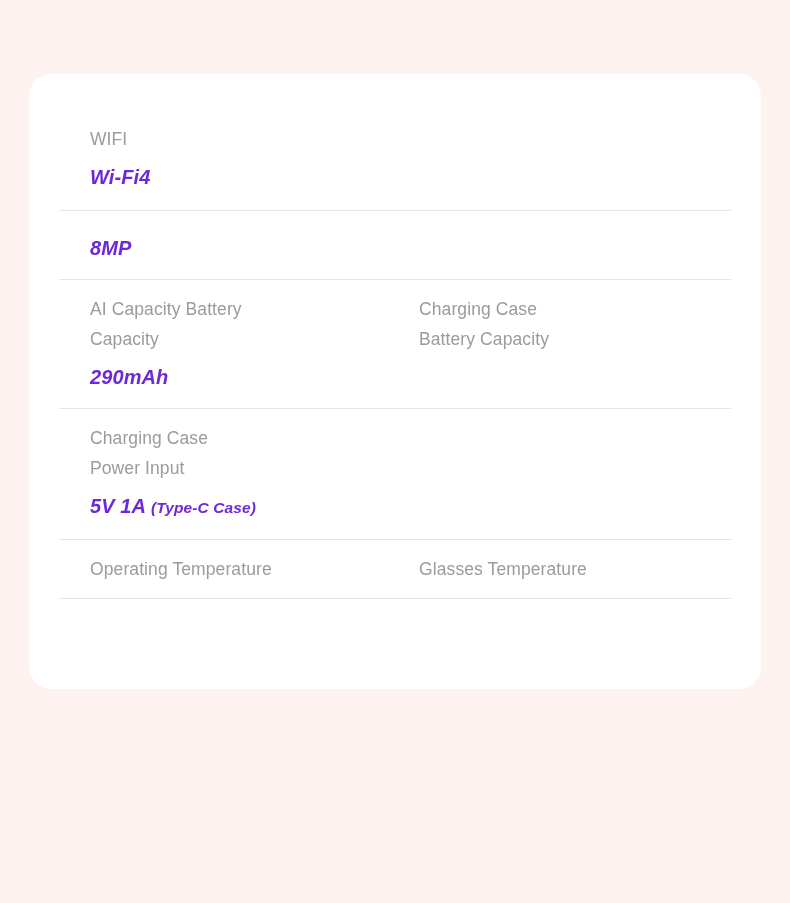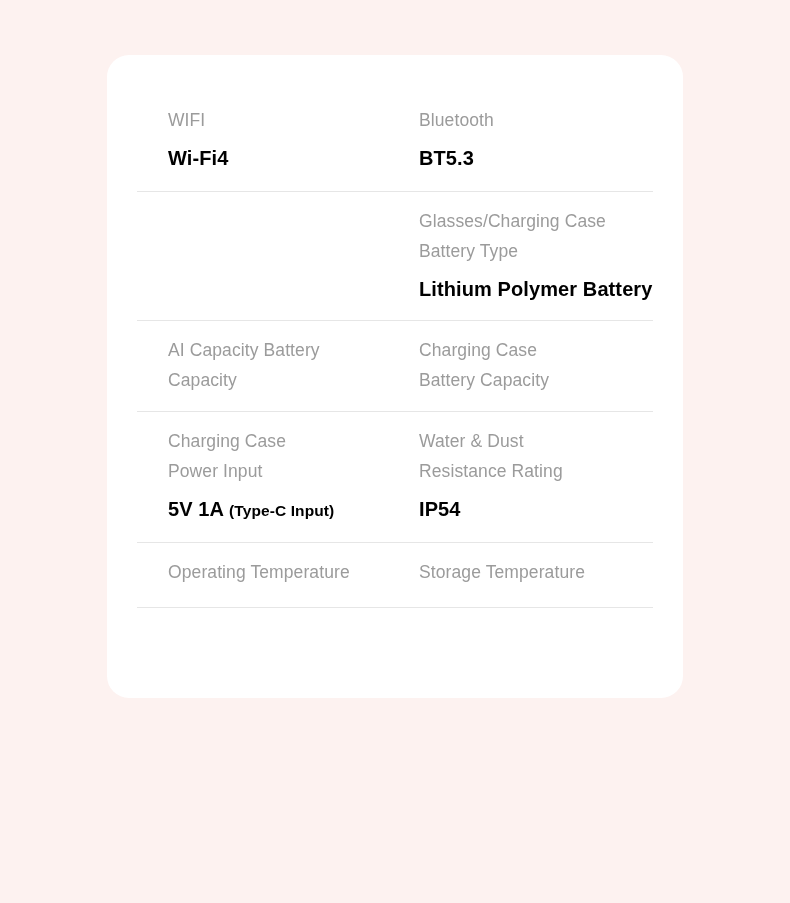--- a/index.html
+++ b/index.html
@@ -8,22 +8,22 @@
     height: 903px;
   }
   body {
     background: #fdf2f0;
     font-family: "Liberation Sans", sans-serif;
     display: flex;
     align-items: flex-start;
     justify-content: center;
   }
   .spec-card {
-    width: 576px;
-    margin-top: 55px;
+    width: 732px;
+    margin-top: 74px;
     background: #ffffff;
     border-radius: 22px;
     padding: 0 30px;
   }
   .spec-rows {
     padding-top: 42px;
     padding-bottom: 90px;
   }
   .spec-row {
     display: flex;
@@ -41,94 +41,83 @@
   .spec-cell.right { padding-left: 24px; }
   .spec-label {
     color: #9b9b9b;
     font-size: 17.5px;
     line-height: 30px;
     font-weight: 400;
     letter-spacing: 0.1px;
     white-space: pre-line;
   }
   .spec-value {
-    color: #000000;
+    color: #6d28d9;
     font-size: 20px;
     font-weight: bold;
     line-height: 30px;
     margin-top: 8px;
     letter-spacing: 0.1px;
+    font-style: italic;
   }
   .spec-value .suffix {
     font-size: 15.5px;
     font-weight: bold;
   }
   .spec-value sup {
     font-size: 12px;
     vertical-align: super;
     line-height: 0;
   }
   
   .spec-row.first { padding-top: 8px; padding-bottom: 18px; }
-  .spec-row.last { padding-bottom: 20px; }
+  .spec-row.last { padding-bottom: 14px; }
 </style>
 </head>
 <body>
 
 <div class="spec-card">
   <div class="spec-rows">
 
     <div class="spec-row first">
       <div class="spec-cell">
         <div class="spec-label">WIFI</div>
         <div class="spec-value">Wi-Fi4</div>
       </div>
-      <div class="spec-cell right">
-        <div class="spec-label">Bluetooth</div>
-        <div class="spec-value">BT5.3</div>
-      </div>
     </div>
 
     <div class="spec-row">
       <div class="spec-cell">
-      </div>
-      <div class="spec-cell right">
-        <div class="spec-label">Glasses/Charging Case
-Battery Type</div>
-        <div class="spec-value">Lithium Polymer Battery</div>
+        <div class="spec-value">8MP</div>
       </div>
     </div>
 
     <div class="spec-row">
       <div class="spec-cell">
         <div class="spec-label">AI Capacity Battery
 Capacity</div>
+        <div class="spec-value">290mAh</div>
       </div>
       <div class="spec-cell right">
         <div class="spec-label">Charging Case
 Battery Capacity</div>
       </div>
     </div>
 
     <div class="spec-row">
       <div class="spec-cell">
         <div class="spec-label">Charging Case
 Power Input</div>
-        <div class="spec-value"><span>5V 1A </span><span class="suffix">(Type-C Input)</span></div>
-      </div>
-      <div class="spec-cell right">
-        <div class="spec-label">Water &amp; Dust
-Resistance Rating</div>
-        <div class="spec-value">IP54</div>
+        <div class="spec-value"><span>5V 1A </span><span class="suffix">(Type-C Case)</span></div>
       </div>
     </div>
 
     <div class="spec-row last">
       <div class="spec-cell">
         <div class="spec-label">Operating Temperature</div>
       </div>
       <div class="spec-cell right">
-        <div class="spec-label">Storage Temperature</div>
+        <div class="spec-label">Glasses Temperature</div>
       </div>
     </div>
 
   </div>
 </div>
 
 </body></html>

